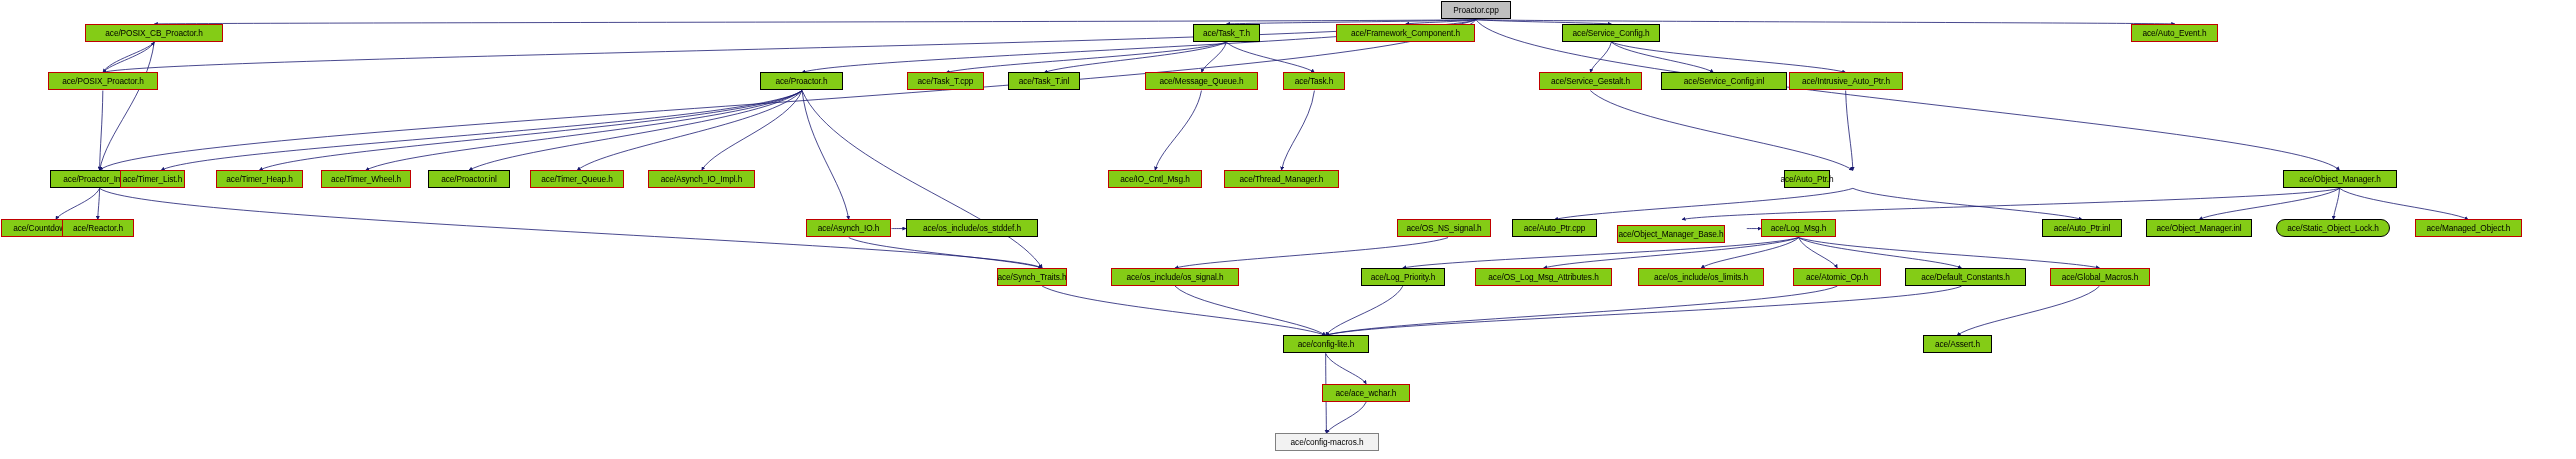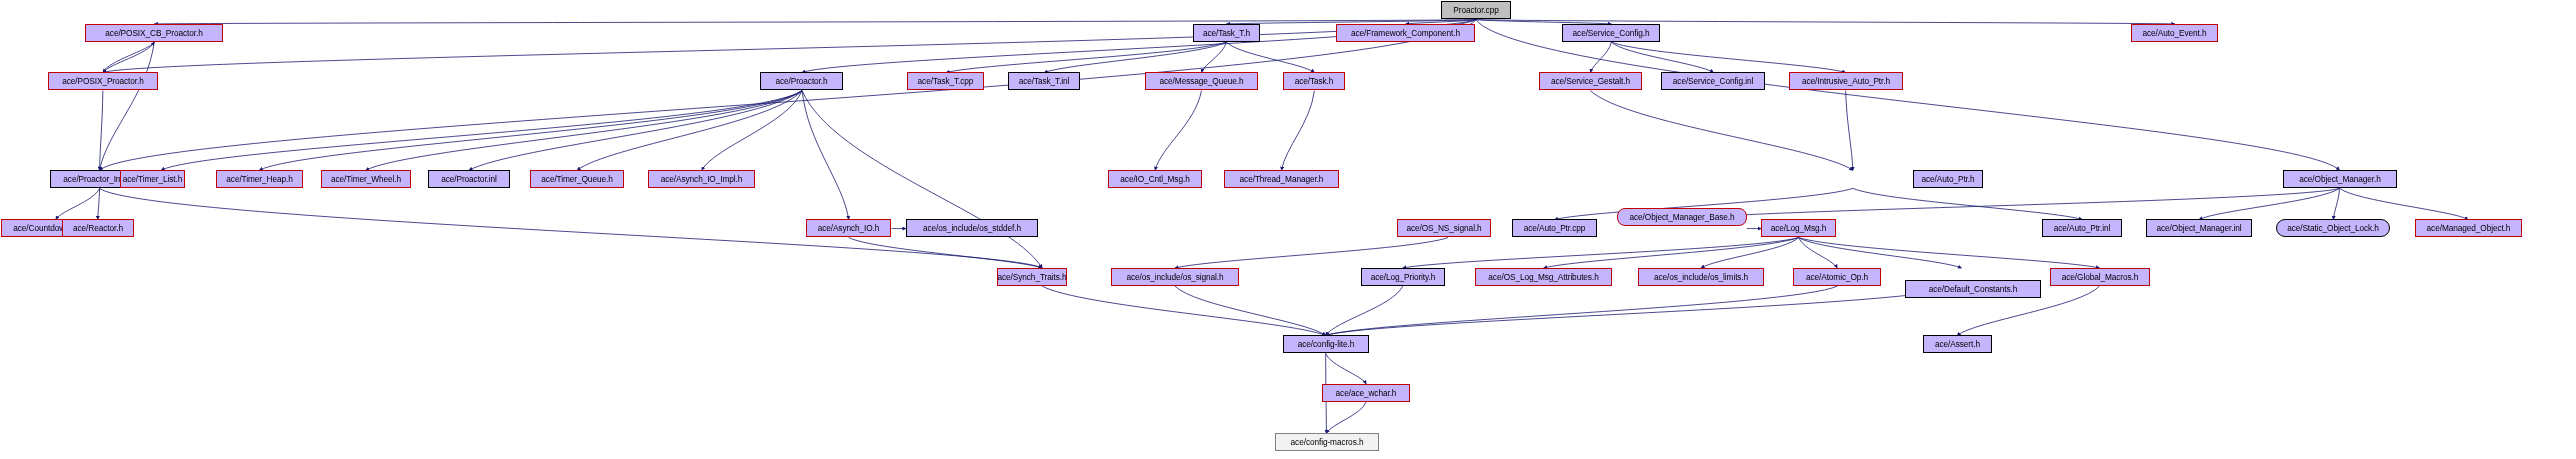--- a/index.html
+++ b/index.html
@@ -37,21 +37,21 @@
     display: flex;
     align-items: center;
     justify-content: center;
     white-space: nowrap;
     font-family: "Liberation Sans", sans-serif;
     font-size: 8.3px;
     line-height: 1;
     letter-spacing: -0.1px;
     color: #000000;
     border: 0.7px solid #c00000;
-    background: #c4b5fd;
+    background: #84cc16;
     height: 18px;
     padding: 0 4.3px;
     cursor: pointer;
   }
   .node.black {
     border-color: #000000;
   }
   .node.root {
     border-color: #000000;
     background: #bfbfbf;
@@ -142,52 +142,52 @@
       <div class="node " style="left: 1336px; top: 24px; width: 139px;">ace/Framework_Component.h</div>
       <div class="node black" style="left: 1562px; top: 24px; width: 98px;">ace/Service_Config.h</div>
       <div class="node " style="left: 2131px; top: 24px; width: 87px;">ace/Auto_Event.h</div>
       <div class="node " style="left: 48px; top: 72px; width: 110px;">ace/POSIX_Proactor.h</div>
       <div class="node black" style="left: 760px; top: 72px; width: 83px;">ace/Proactor.h</div>
       <div class="node " style="left: 907px; top: 72px; width: 77px;">ace/Task_T.cpp</div>
       <div class="node black" style="left: 1008px; top: 72px; width: 72px;">ace/Task_T.inl</div>
       <div class="node " style="left: 1145px; top: 72px; width: 113px;">ace/Message_Queue.h</div>
       <div class="node " style="left: 1283px; top: 72px; width: 62px;">ace/Task.h</div>
       <div class="node " style="left: 1539px; top: 72px; width: 103px;">ace/Service_Gestalt.h</div>
-      <div class="node black" style="left: 1661px; top: 72px; width: 104px;">ace/Service_Config.inl</div>
+      <div class="node black" style="left: 1661px; top: 72px; width: 126px;">ace/Service_Config.inl</div>
       <div class="node " style="left: 1789px; top: 72px; width: 114px;">ace/Intrusive_Auto_Ptr.h</div>
       <div class="node black" style="left: 50px; top: 170px; width: 99px;">ace/Proactor_Impl.h</div>
       <div class="node " style="left: 120px; top: 170px; width: 65px;">ace/Timer_List.h</div>
       <div class="node " style="left: 216px; top: 170px; width: 87px;">ace/Timer_Heap.h</div>
       <div class="node " style="left: 321px; top: 170px; width: 90px;">ace/Timer_Wheel.h</div>
       <div class="node black" style="left: 428px; top: 170px; width: 82px;">ace/Proactor.inl</div>
       <div class="node " style="left: 530px; top: 170px; width: 94px;">ace/Timer_Queue.h</div>
       <div class="node " style="left: 648px; top: 170px; width: 107px;">ace/Asynch_IO_Impl.h</div>
       <div class="node " style="left: 1108px; top: 170px; width: 94px;">ace/IO_Cntl_Msg.h</div>
       <div class="node " style="left: 1224px; top: 170px; width: 115px;">ace/Thread_Manager.h</div>
-      <div class="node black" style="left: 1913px; top: 170px; width: 70px;">ace/Auto_Ptr.h</div>
+      <div class="node black" style="left: 1784px; top: 170px; width: 46px;">ace/Auto_Ptr.h</div>
       <div class="node black" style="left: 2283px; top: 170px; width: 114px;">ace/Object_Manager.h</div>
       <div class="node " style="left: 1.4px; top: 219px; width: 109px;">ace/Countdown_Time.h</div>
       <div class="node " style="left: 62px; top: 219px; width: 72px;">ace/Reactor.h</div>
       <div class="node " style="left: 806px; top: 219px; width: 85px;">ace/Asynch_IO.h</div>
       <div class="node black" style="left: 906px; top: 219px; width: 132px;">ace/os_include/os_stddef.h</div>
       <div class="node " style="left: 1397px; top: 219px; width: 94px;">ace/OS_NS_signal.h</div>
       <div class="node black" style="left: 1512px; top: 219px; width: 85px;">ace/Auto_Ptr.cpp</div>
-      <div class="node " style="left: 1617px; top: 208px; width: 130px; border-radius: 8px;">ace/Object_Manager_Base.h</div>
+      <div class="node " style="left: 1617px; top: 225px; width: 108px;">ace/Object_Manager_Base.h</div>
       <div class="node " style="left: 1761px; top: 219px; width: 75px;">ace/Log_Msg.h</div>
       <div class="node black" style="left: 2042px; top: 219px; width: 80px;">ace/Auto_Ptr.inl</div>
       <div class="node black" style="left: 2146px; top: 219px; width: 106px;">ace/Object_Manager.inl</div>
       <div class="node black" style="left: 2276px; top: 219px; width: 114px; border-radius: 9px;">ace/Static_Object_Lock.h</div>
       <div class="node " style="left: 2415px; top: 219px; width: 107px;">ace/Managed_Object.h</div>
       <div class="node " style="left: 997px; top: 268px; width: 70px;">ace/Synch_Traits.h</div>
       <div class="node " style="left: 1111px; top: 268px; width: 128px;">ace/os_include/os_signal.h</div>
       <div class="node black" style="left: 1361px; top: 268px; width: 84px;">ace/Log_Priority.h</div>
       <div class="node " style="left: 1475px; top: 268px; width: 137px;">ace/OS_Log_Msg_Attributes.h</div>
       <div class="node " style="left: 1638px; top: 268px; width: 126px;">ace/os_include/os_limits.h</div>
       <div class="node " style="left: 1793px; top: 268px; width: 88px;">ace/Atomic_Op.h</div>
-      <div class="node black" style="left: 1905px; top: 268px; width: 136px; margin-top: 12px;">ace/Default_Constants.h</div>
+      <div class="node black" style="left: 1905px; top: 268px; width: 121px;">ace/Default_Constants.h</div>
       <div class="node " style="left: 2050px; top: 268px; width: 100px;">ace/Global_Macros.h</div>
       <div class="node black" style="left: 1283px; top: 335px; width: 86px;">ace/config-lite.h</div>
       <div class="node black" style="left: 1923px; top: 335px; width: 69px;">ace/Assert.h</div>
       <div class="node " style="left: 1322px; top: 384px; width: 88px;">ace/ace_wchar.h</div>
       <div class="node grayfill" style="left: 1275px; top: 433px; width: 104px;">ace/config-macros.h</div>
     </div>
 </div>
 
 
 </body></html>

